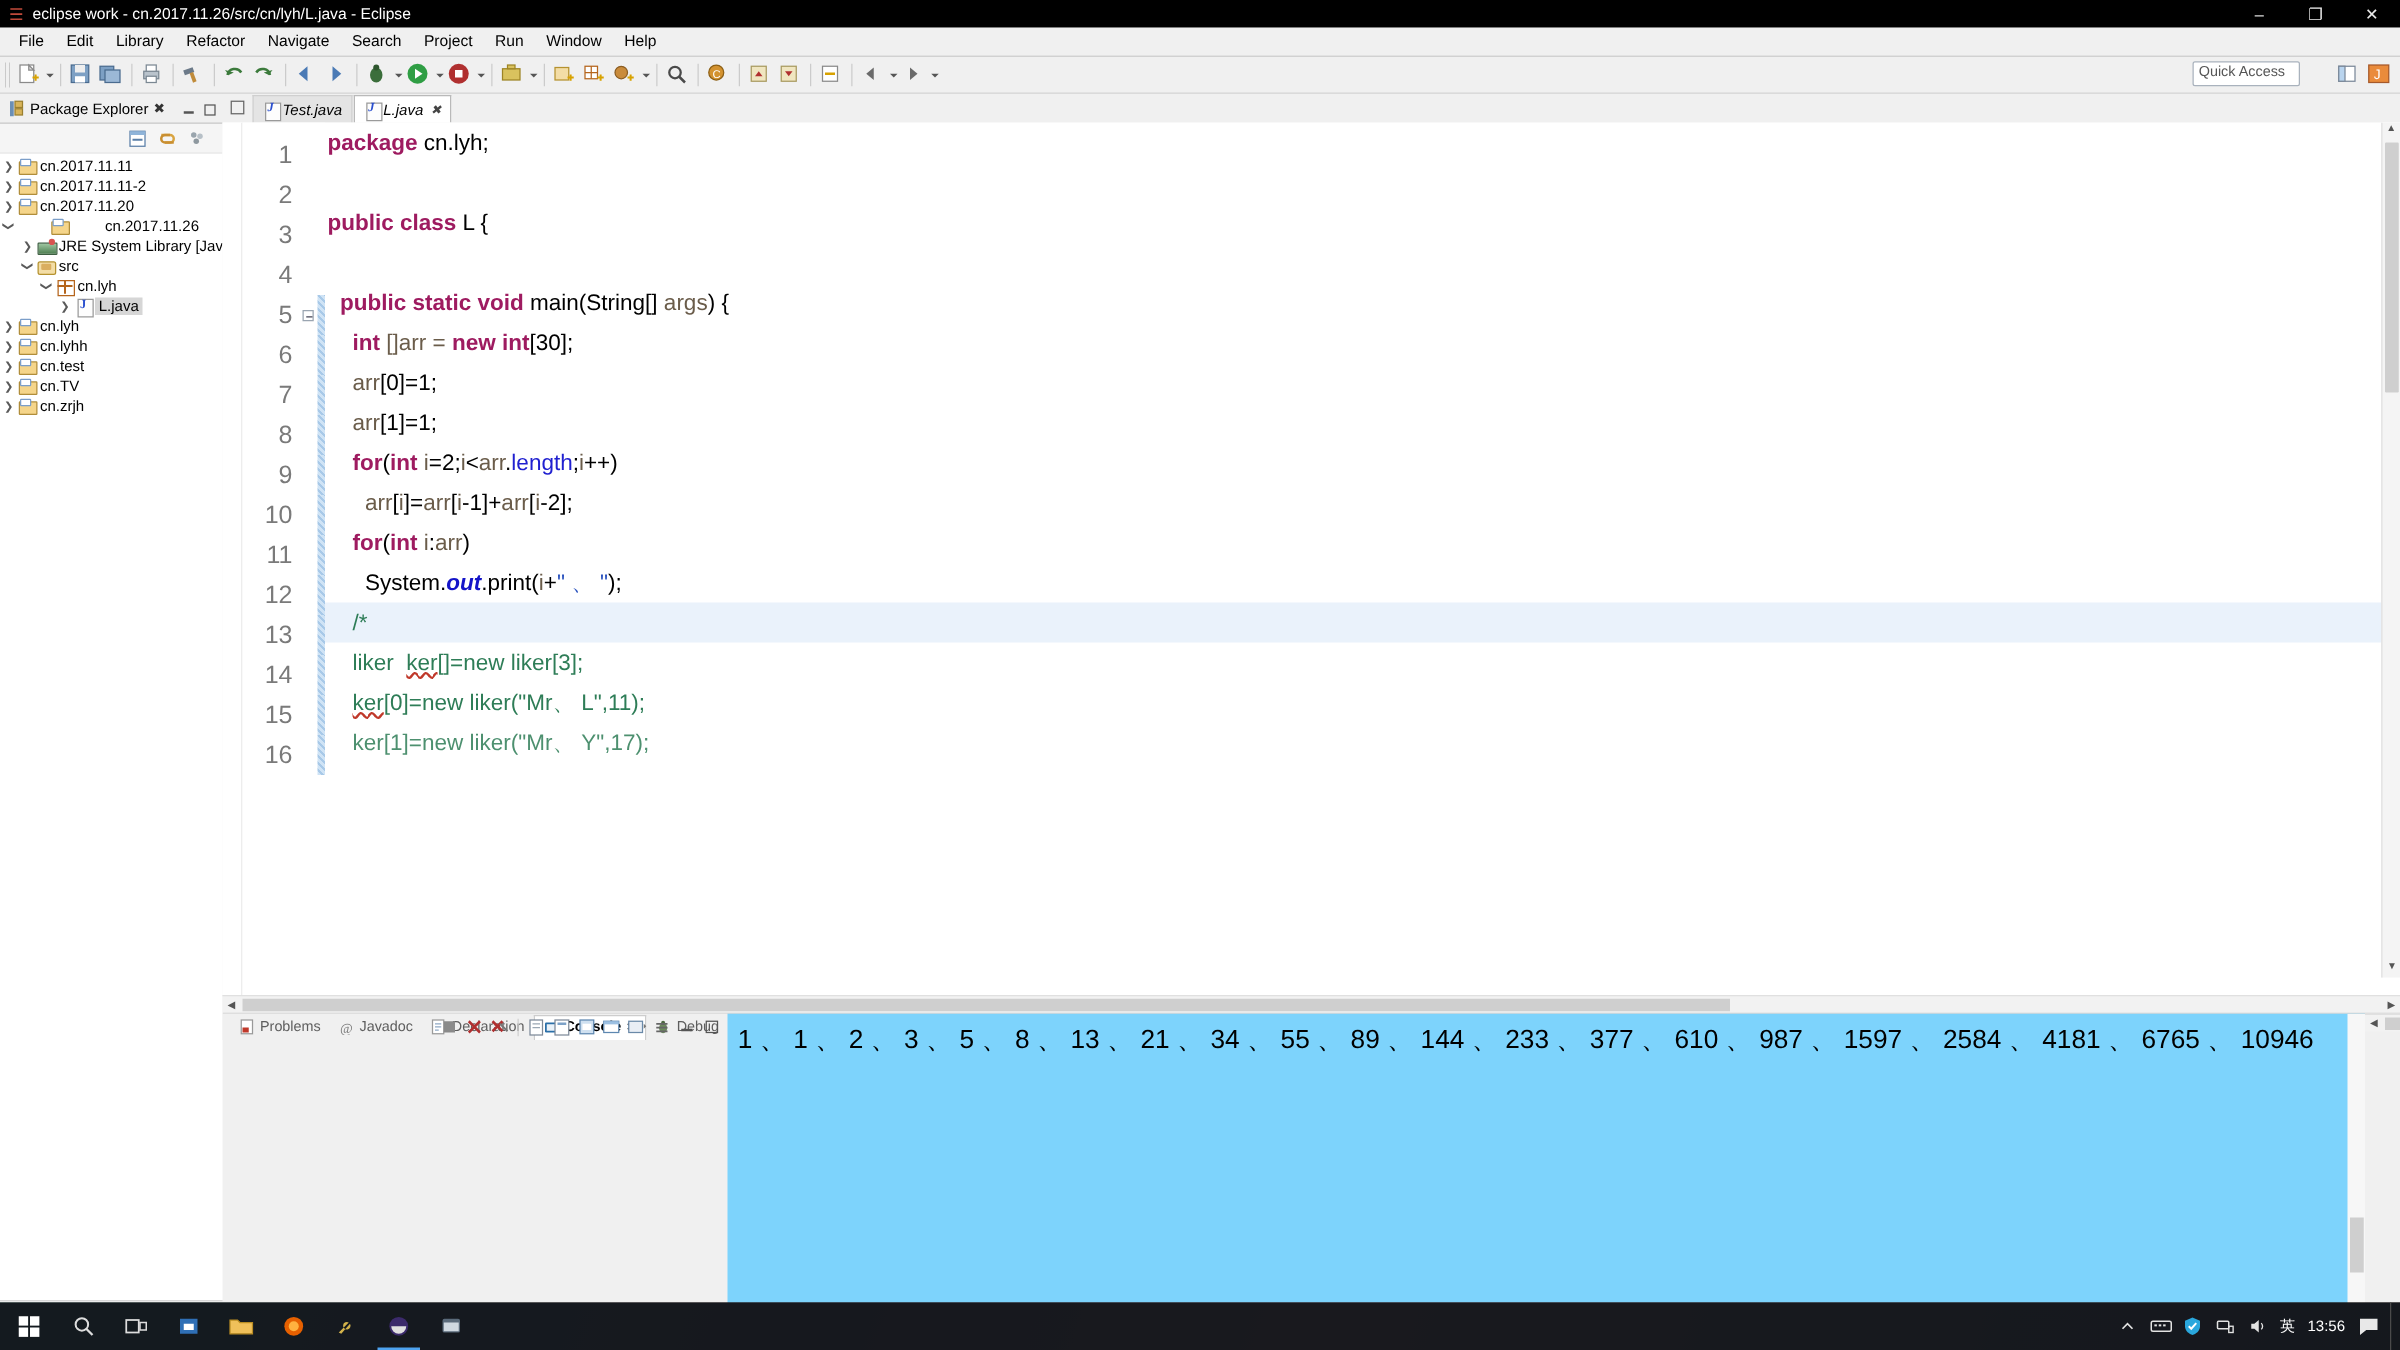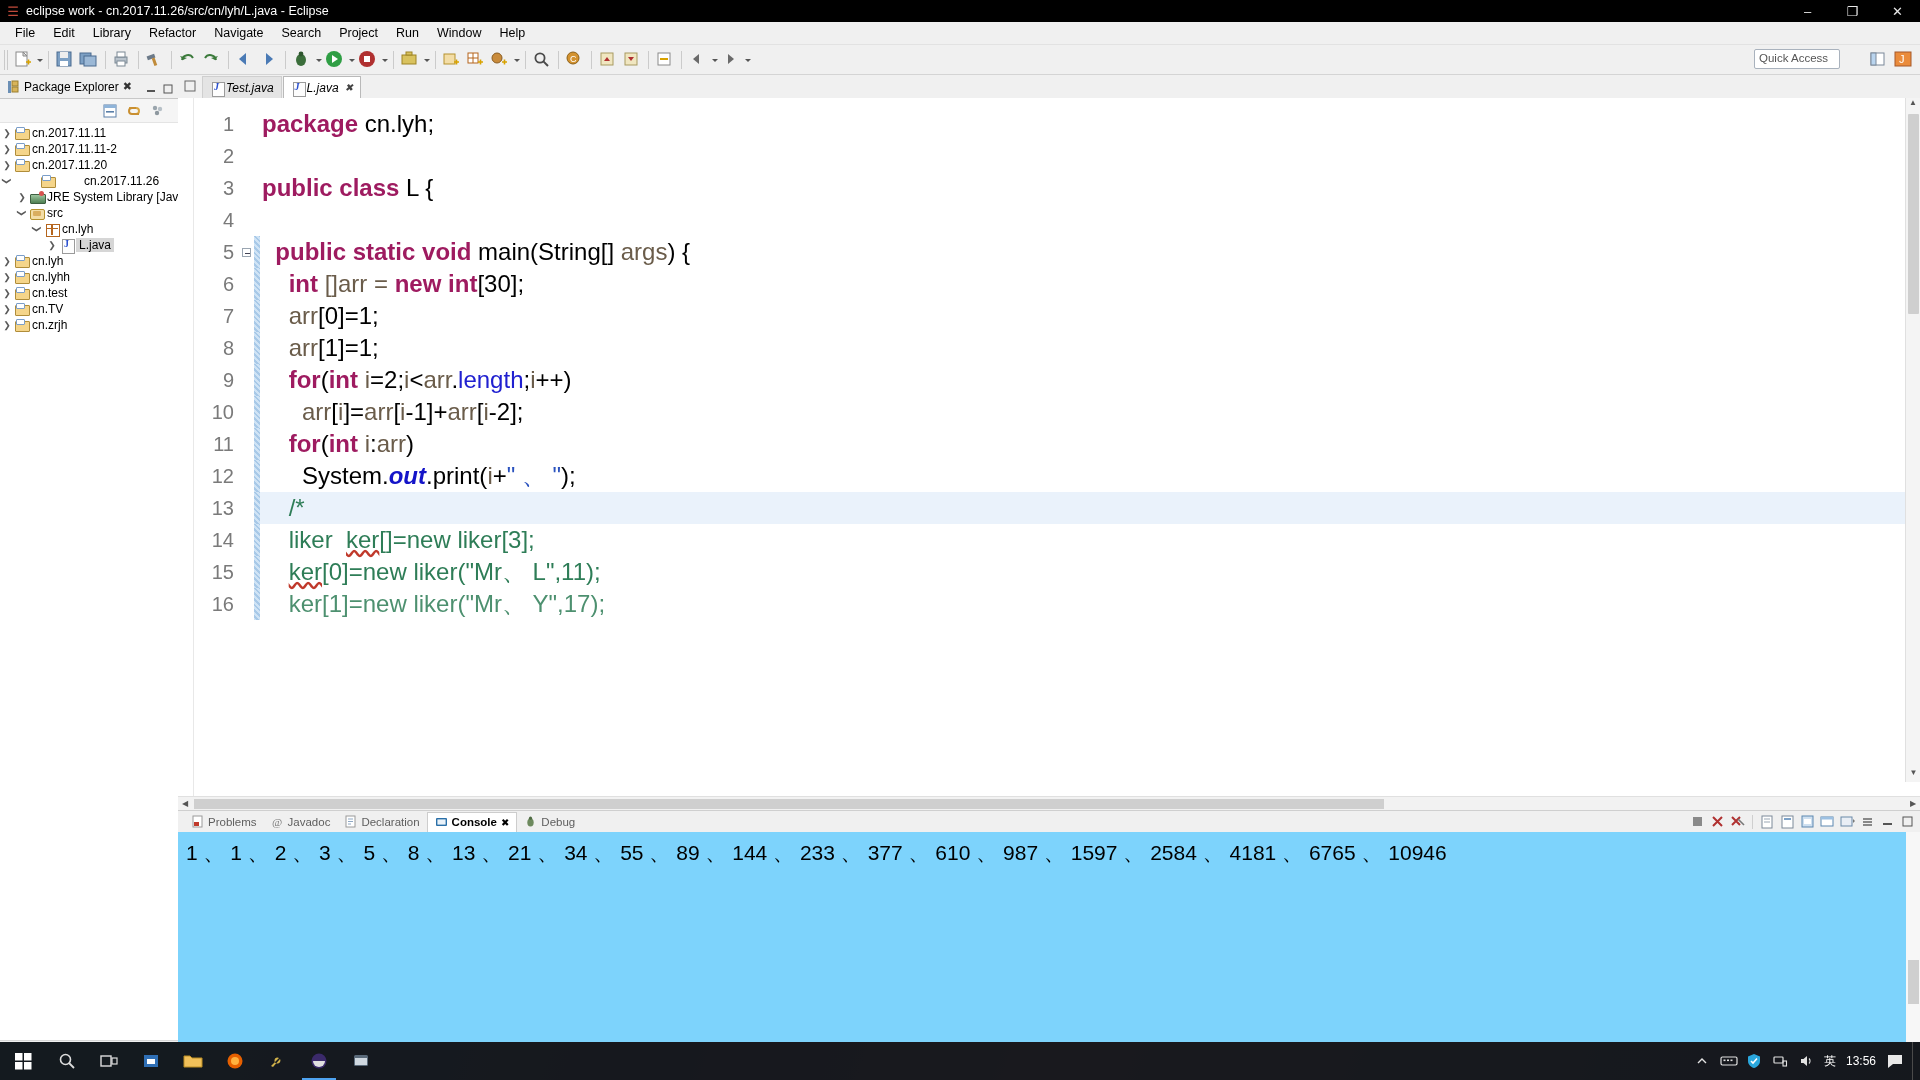--- a/index.html
+++ b/index.html
@@ -159,21 +159,21 @@
   .ed-marker { width: 16px; background: #fff; border-right: 1px solid #e8e8e8; }
   .ed-gutter {
     width: 46px; background: #fff; text-align: right; padding-right: 6px;
     color: #7a7a7a; font-size: 20px; font-family:"Liberation Sans", sans-serif;
     line-height: 32px; padding-top: 10px; user-select:none;
   }
   .ed-fold { width: 14px; background: #fff; padding-top: 10px; }
   .ed-fold div { height: 32px; position: relative; }
   .ed-changebar { width: 6px; background: #fff; padding-top: 10px;}
   .ed-code {
-    flex: 1; padding-top: 10px; font-size: 24px; line-height: 32px;
+    flex: 1; font-size: 18px; line-height: 32px;
     font-family: "Liberation Sans", sans-serif; white-space: pre; color: #000;
     overflow: hidden; position: relative;
   }
   .ln { height: 32px; padding-left: 2px; }
   .ln.hl { background: #eaf2fb; }
   .kw { color: #9e1b60; font-weight: bold; }
   .fld { color: #2020d0; }
   .stat { color: #1414c8; font-weight: bold; font-style: italic; }
   .str { color: #2a52be; }
   .cmt { color: #2e7d57; }
@@ -191,21 +191,21 @@
     position: absolute; right: 0; top: 0; bottom: 14px; width: 15px; background: #f4f4f4;
     border-left: 1px solid #e0e0e0;
   }
   .ed-vscroll .up, .ed-vscroll .dn { height: 14px; text-align: center; font-size: 8px; color: #555; }
   .ed-vscroll .thumb { position: absolute; top: 16px; left: 2px; width: 11px; height: 200px; background: #cfcfcf; border-radius: 1px;}
   .ed-hscroll { height: 14px; background: #f2f2f2; display: flex; align-items: center; position: relative; border-top: 1px solid #e0e0e0;}
   .ed-hscroll .sb-arrow { width: 14px; text-align: center; font-size: 8px; color: #555;}
   .ed-hscroll .thumb { position: absolute; left: 16px; top: 2px; width: 1190px; height: 10px; background: #cfcfcf; }
 
   
-  .console-area { flex: 0 0 246px; display: flex; flex-direction: column; background: #f0f0f0; border-top: 1px solid #cfcfcf;}
+  .console-area { flex: 0 0 246px; display: flex; flex-direction: row; background: #f0f0f0; border-top: 1px solid #cfcfcf;}
   .cons-tabbar { height: 21px; display: flex; align-items: center; padding-left: 6px; position: relative; background:#f0f0f0;}
   .ctab { display: flex; align-items: center; gap: 4px; font-size: 11.5px; color: #5e5e5e; padding: 0 7px; height: 20px;}
   .ctab.active { color: #000; font-weight: bold; background: #fff; border: 1px solid #cdcdcd; border-bottom: none;}
   .ctab .x { font-size: 10px; font-weight: normal;}
   .ctab i { width: 13px; height: 13px; position: relative; display:inline-block;}
   .cons-tools { position: absolute; right: 4px; display: flex; align-items: center; gap: 3px;}
   .cons-tools i { width: 17px; height: 17px; display:block; position: relative;}
   .cons-tools .sep { width:1px; height:14px; background:#cfcfcf; margin:0 3px;}
   .cons-head {
     height: 18px; background: #fff; font-size: 11.5px; color: #000;

